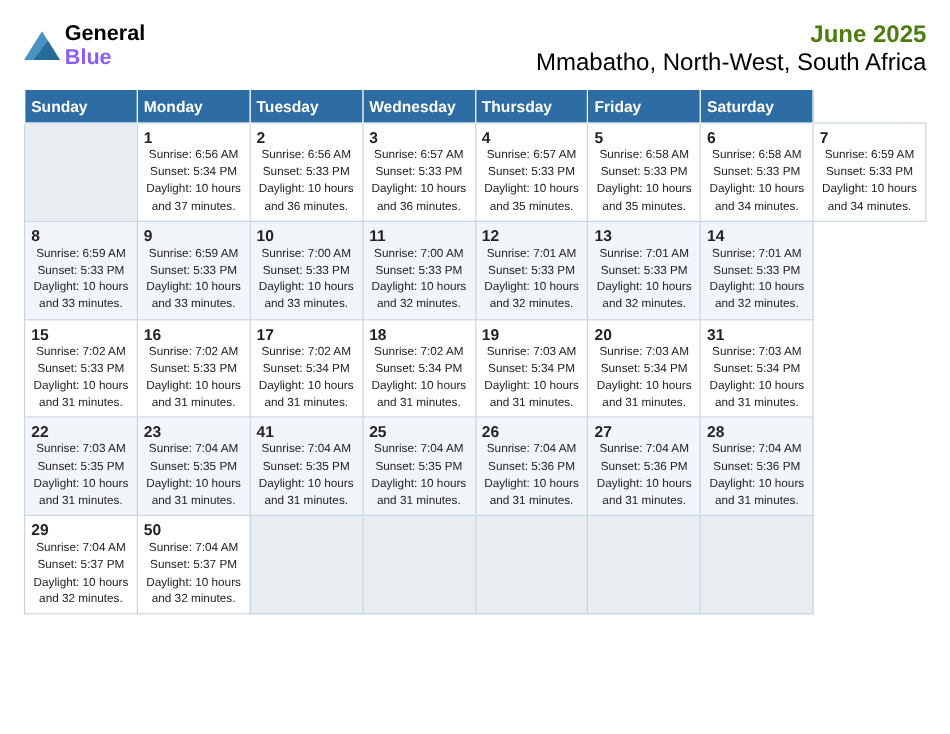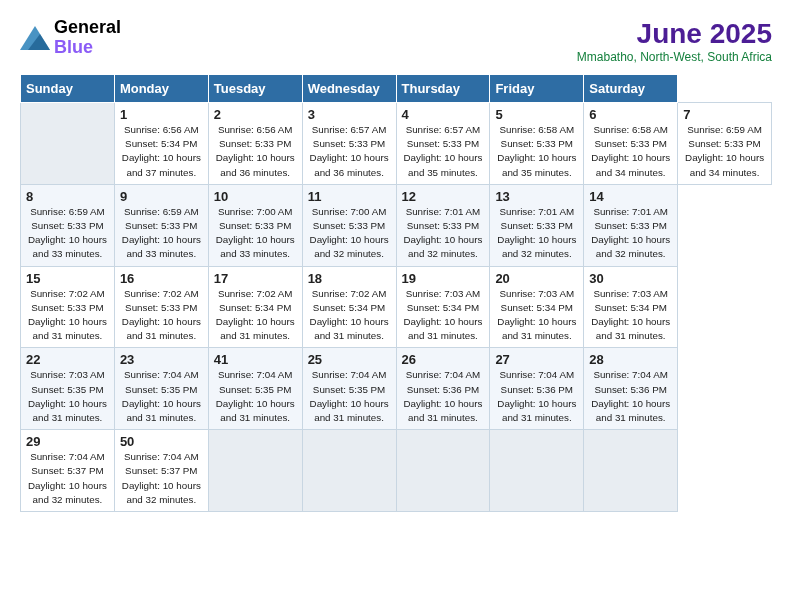--- a/index.html
+++ b/index.html
@@ -35,27 +35,27 @@
     }
     .logo-icon {
       width: 30px;
       height: 24px;
       margin-right: 4px;
     }
     .title-block {
       text-align: right;
     }
     .main-title {
-      font-size: 28px;
-      color: #4c1d95;
+      font-size: 20px;
+      color: #4d7c0f;
       font-weight: bold;
     }
     .subtitle {
-      font-size: 12px;
-      color: #15803d;
+      font-size: 20px;
+      color: #000000;
       font-weight: normal;
     }
     table {
       width: 100%;
       border-collapse: collapse;
       font-size: 10.5px;
     }
     thead tr th {
       background: #2e6da4;
       color: #fff;
@@ -266,21 +266,21 @@
 and 31 minutes.</div>
           </td>
           <td>
             <span class="day-num">20</span>
             <div class="day-info" style="white-space: pre-line;">Sunrise: 7:03 AM
 Sunset: 5:34 PM
 Daylight: 10 hours
 and 31 minutes.</div>
           </td>
           <td>
-            <span class="day-num">30</span>
+            <span class="day-num">31</span>
             <div class="day-info" style="white-space: pre-line;">Sunrise: 7:03 AM
 Sunset: 5:34 PM
 Daylight: 10 hours
 and 31 minutes.</div>
           </td>
         </tr>
         <tr>
           <td>
             <span class="day-num">22</span>
             <div class="day-info" style="white-space: pre-line;">Sunrise: 7:03 AM

